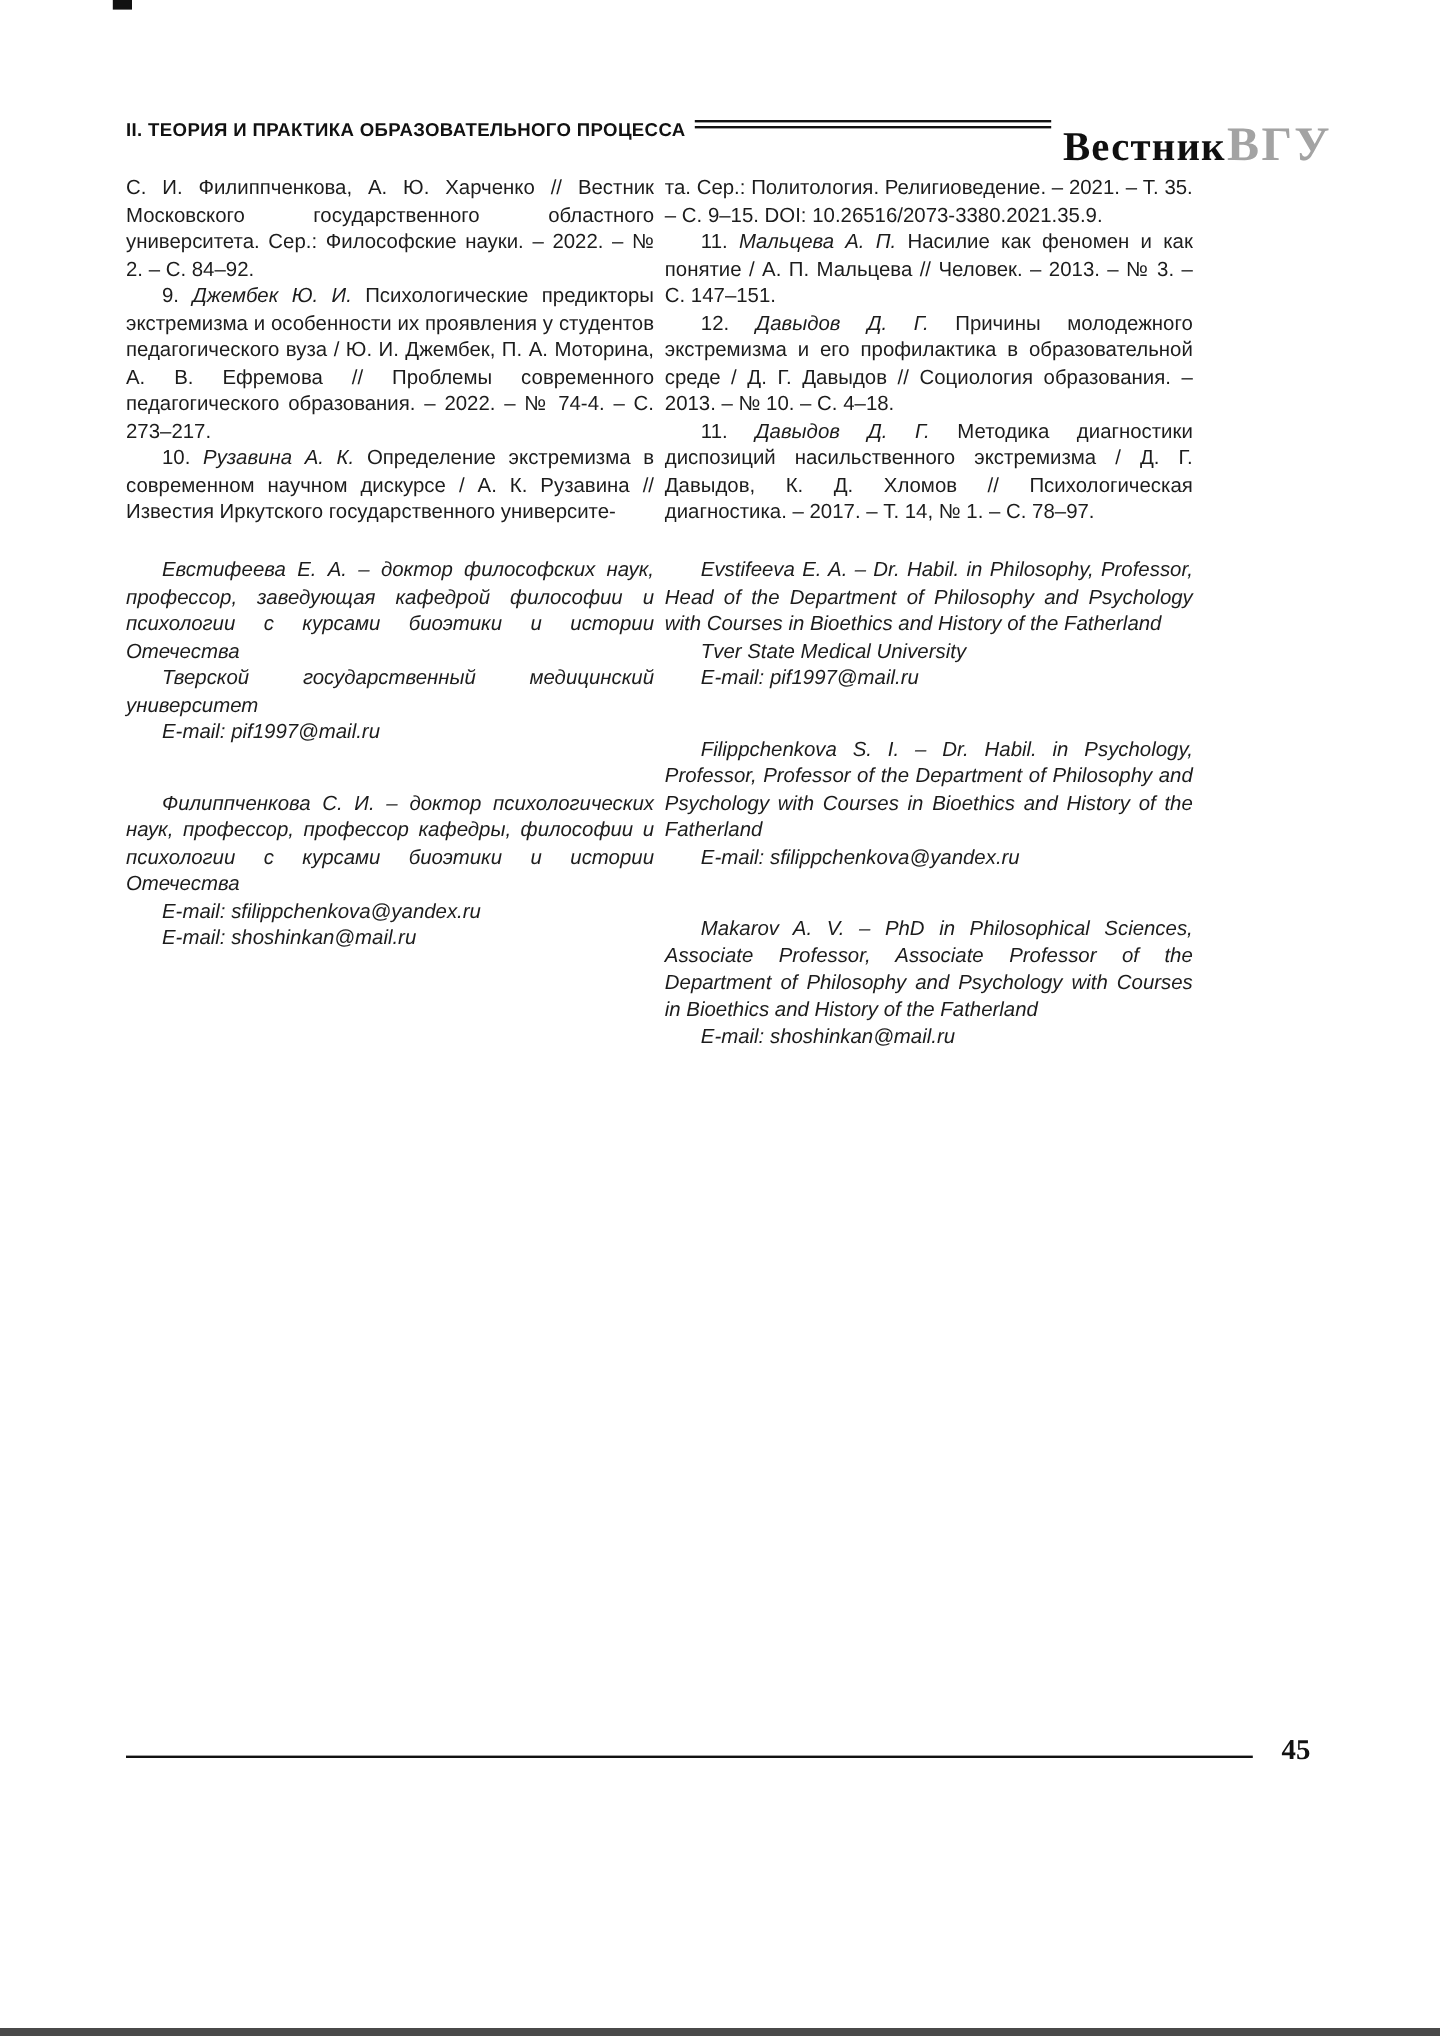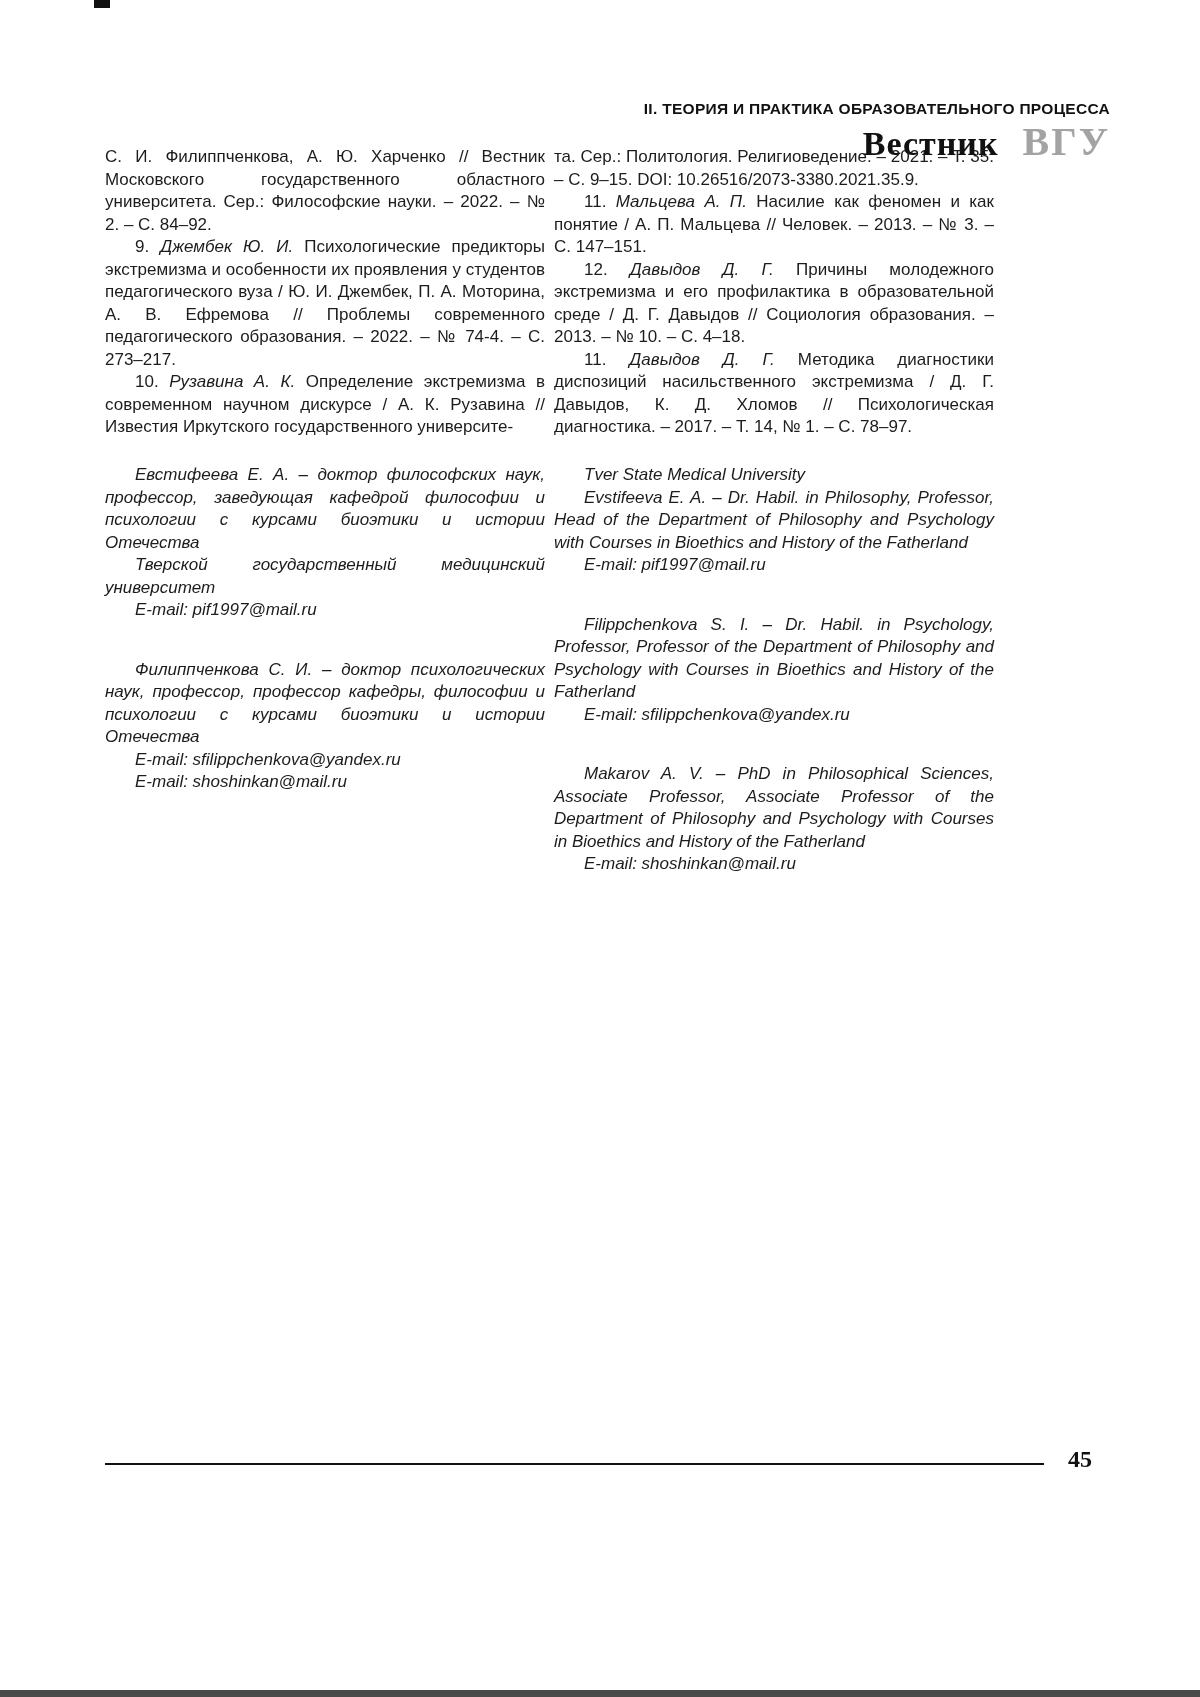--- a/index.html
+++ b/index.html
@@ -13,37 +13,37 @@
   }
   .page { position: absolute; inset: 0; background: #fff; }
 
   
   .crop-mark { position: absolute; left: 94px; top: 0; width: 16px; height: 8px; background: #111; }
   .scan-edge { position: absolute; left: 0; bottom: 0; width: 100%; height: 7px; background: #4a4a4a; }
 
   
   .header {
     position: absolute; left: 105px; right: 90px; top: 100px;
-    display: flex; align-items: flex-end; flex-direction: column;
+    display: flex; align-items: flex-start;
   }
   .running-title {
     font-size: 15.5px; font-weight: bold; letter-spacing: 0.3px;
     white-space: nowrap; color: #111;
   }
   .header-rule {
     flex: 1; height: 7px;
     border-top: 2.5px solid #111; border-bottom: 2.5px solid #111;
     margin: 0 10px 0 8px;
   }
   .logo {
     font-family: "Liberation Serif", serif; font-weight: bold;
     white-space: nowrap; line-height: 1;
   }
   .logo .w1 { font-size: 34px; color: #101010; letter-spacing: 1px; }
-  .logo .w2 { font-size: 40px; color: #a3a3a3; letter-spacing: 2px; margin-left: 24px; }
+  .logo .w2 { font-size: 40px; color: #a3a3a3; letter-spacing: 2px; margin-left: 1px; }
 
   
   .columns {
     position: absolute; left: 105px; width: 905px;
     display: flex; gap: 9px;
   }
   .refs-row { top: 146px; }
   .authors-row { top: 464px; }
   .col {
     width: 440px;
@@ -99,22 +99,22 @@
   <div class="columns authors-row">
     <div class="col" id="authors-left">
         <p class="para"><span>Евстифеева Е. А. – доктор философских наук, профессор, заведующая кафедрой философии и психологии с курсами биоэтики и истории Отечества</span></p>
         <p class="para"><span>Тверской государственный медицинский университет</span></p>
         <p class="para"><span>E-mail: pif1997@mail.ru</span></p>
         <p class="para gap"><span>Филиппченкова С. И. – доктор психологических наук, профессор, профессор кафедры, философии и психологии с курсами биоэтики и истории Отечества</span></p>
         <p class="para"><span>E-mail: sfilippchenkova@yandex.ru</span></p>
         <p class="para"><span>E-mail: shoshinkan@mail.ru</span></p>
       </div>
     <div class="col" id="authors-right">
+        <p class="para"><span>Evstifeeva E. A. – Dr. Habil. in Philosophy, Professor, Head of the Department of Philosophy and Psychology with Courses in Bioethics and History of the Fatherland</span></p>
         <p class="para"><span>Tver State Medical University</span></p>
-        <p class="para"><span>Evstifeeva E. A. – Dr. Habil. in Philosophy, Professor, Head of the Department of Philosophy and Psychology with Courses in Bioethics and History of the Fatherland</span></p>
         <p class="para"><span>E-mail: pif1997@mail.ru</span></p>
         <p class="para gap"><span>Filippchenkova S. I. – Dr. Habil. in Psychology, Professor, Professor of the Department of Philosophy and Psychology with Courses in Bioethics and History of the Fatherland</span></p>
         <p class="para"><span>E-mail: sfilippchenkova@yandex.ru</span></p>
         <p class="para gap"><span>Makarov A. V. – PhD in Philosophical Sciences, Associate Professor, Associate Professor of the Department of Philosophy and Psychology with Courses in Bioethics and History of the Fatherland</span></p>
         <p class="para"><span>E-mail: shoshinkan@mail.ru</span></p>
       </div>
   </div>
 
   <div class="footer">
     <div class="footer-rule"></div>

